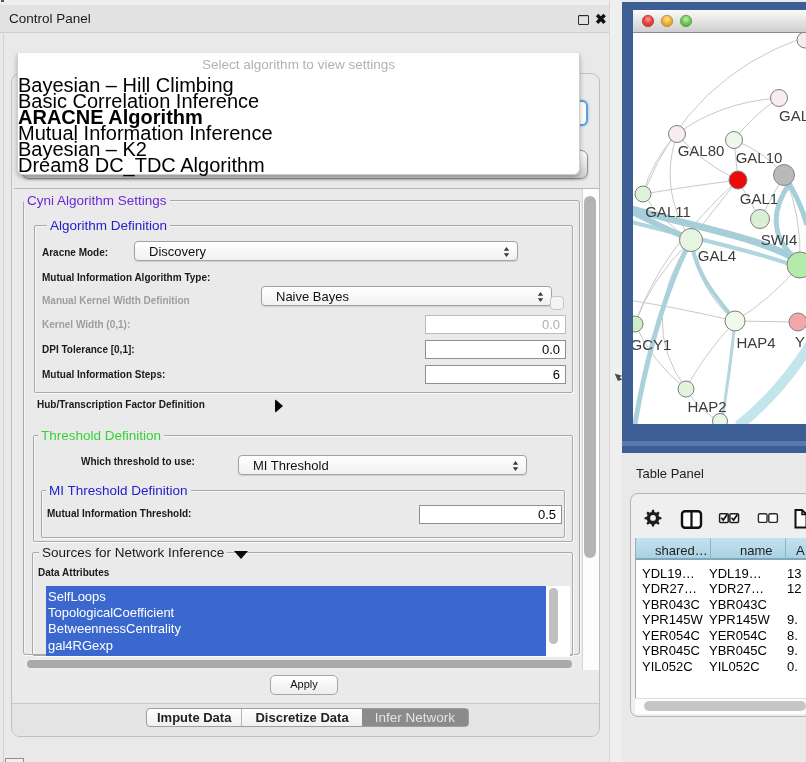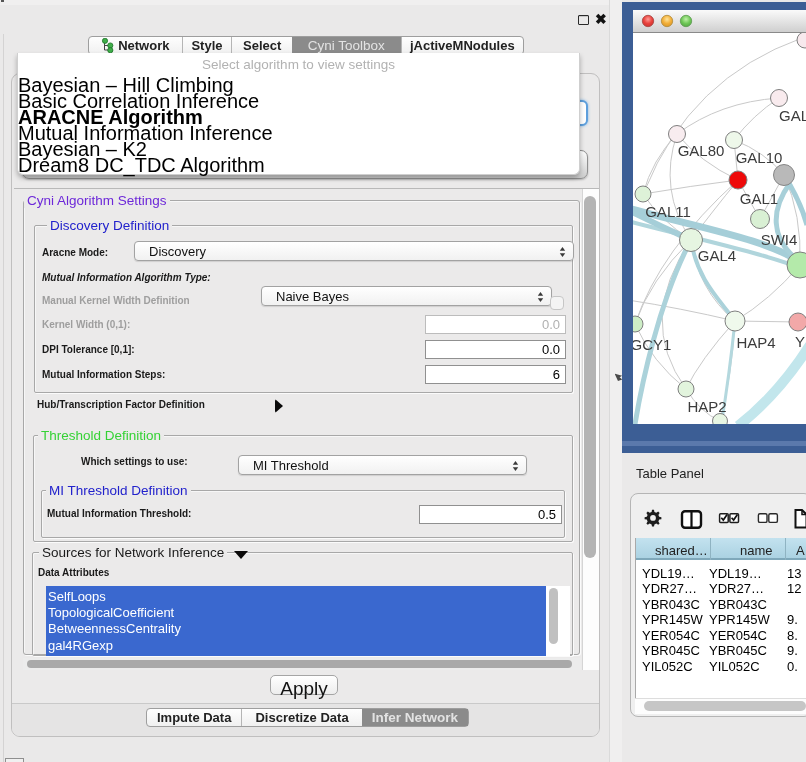--- a/index.html
+++ b/index.html
@@ -37,71 +37,58 @@
 #popup { left:17px; top:53px; width:563px; height:122px; background:#fff; border:1px solid #cfcfcf; border-top:none; border-radius:0 0 6px 6px; box-shadow:0 3px 5px rgba(0,0,0,.28); z-index:50; }
 #popup .hd { position:absolute; left:0; top:4px; width:100%; text-align:center; color:#b2b2b2; font-size:13.5px; }
 #popup .it { position:absolute; left:0px; font-size:20px; color:#000; white-space:nowrap; }
 </style>
 </head>
 <body>
 <div id="stage">
   <div class="abs" id="leftbg"></div>
   <div class="abs" id="topstrip"></div>
   <div class="abs" style="left:1px;top:0;width:3px;height:2px;background:#555;"></div>
+  <div class="abs" id="titlebar">
+      <span class="t">Control Panel</span>
+    </div>
   <div class="abs" id="btn-sq"></div>
   <div class="abs" id="btn-x">✖</div>
   <div class="abs" id="lline"></div>
   <div class="abs" style="left:609px; top:0px; width:13px; height:762px; background:#f0efef; border-left:1px solid #dadada;"></div>
   <div class="abs" id="outerpanel"></div>
   <div class="abs" style="left:12px; top:703px; width:587px; height:33px; background:#e5e4e4; border-top:1px solid #c9c9c9; border-radius:0 0 8px 8px;"></div>
 
-  <div class="abs tabbar" id="toptabs">
-    <div class="seg" style="width:94px;">
-      <svg width="13" height="15" viewBox="0 0 13 15" style="margin-right:4px;">
-        <line x1="3.5" y1="3" x2="3.5" y2="12" stroke="#444" stroke-width="1"></line>
-        <line x1="3.5" y1="7.5" x2="9" y2="7.5" stroke="#444" stroke-width="1"></line>
-        <line x1="3.5" y1="12" x2="9" y2="12" stroke="#444" stroke-width="1"></line>
-        <circle cx="4" cy="2.8" r="2.6" fill="#3fae49" stroke="#1c7227" stroke-width="0.8"></circle>
-        <circle cx="9.3" cy="7.5" r="2.6" fill="#3fae49" stroke="#1c7227" stroke-width="0.8"></circle>
-        <circle cx="9.3" cy="12.2" r="2.6" fill="#3fae49" stroke="#1c7227" stroke-width="0.8"></circle>
-      </svg>
-      Network</div>
-    <div class="seg" style="width:50px;">Style</div>
-    <div class="seg" style="width:60px; border-right:none;">Select</div>
-    <div class="seg sel" style="width:109px; font-weight:normal;">Cyni Toolbox</div>
-    <div class="seg" style="width:123px; border-left:1px solid #b5b5b5;">jActiveMNodules</div>
-  </div>
 
   <div class="abs" style="left:30px; top:100px; width:558px; height:26px; border:2px solid #5e9fdc; border-radius:6px; background:#fff; box-shadow:0 0 3px #7fb5e5;"></div>
   <div class="abs" style="left:22px; top:150px; width:566px; height:29px; border:1px solid #8f8f8f; border-radius:7px; background:linear-gradient(#fdfdfd,#cccccc); box-shadow:0 1px 2px rgba(0,0,0,.25);"></div>
 
   <div class="abs" style="left:14px; top:188px; width:585px; height:482px; border-top:1px solid #b9b9b9;"></div>
 
   <div class="abs" style="left:582px; top:189px; width:17px; height:481px; background:#fdfdfd; border-left:1px solid #d5d5d5;"></div>
   <div class="abs" style="left:584px; top:196px; width:12px; height:362px; background:#b4b4b4; border-radius:6px;"></div>
 
   <div class="abs" style="left:23px; top:658px; width:558px; height:12px; background:#ececec;"></div>
   <div class="abs" style="left:27px; top:660px; width:545px; height:8px; background:#a9a9a9; border-radius:4px;"></div>
 
   <div class="abs group" style="left:23px; top:200px; width:557px; height:455px; border-radius:3px;">
     <span class="gtitle" style="left:0px; color:#6d28d9;">Cyni Algorithm Settings</span>
   </div>
 
   <div class="abs group" style="left:34px; top:225px; width:539px; height:168px;">
-    <span class="gtitle" style="left:12px; color:#2222cc;">Discovery Definition</span>
+    <span class="gtitle" style="left:12px; color:#2222cc;">Algorithm Definition</span>
   </div>
   <div class="abs lbl" style="left:42px; top:247px;">Aracne Mode:</div>
-  <div class="abs combo" style="left:134px; top:241px; width:440px; height:20px;">
+  <div class="abs combo" style="left:134px; top:241px; width:384px; height:20px;">
       <span class="ct">Discovery</span>
     <svg width="7" height="12" viewBox="0 0 7 12">
         <path d="M3.5 1 L6.2 4.7 L0.8 4.7 Z" fill="#3a3a3a"></path>
         <path d="M3.5 11 L6.2 7.3 L0.8 7.3 Z" fill="#3a3a3a"></path>
       </svg>
   </div>
-  <div class="abs lbl" style="left:42px; top:272px;font-style:italic;">Mutual Information Algorithm Type:</div>
+  <div class="abs lbl" style="left:42px; top:272px;">Mutual Information Algorithm Type:</div>
   <div class="abs combo" style="left:261px; top:265px; width:291px; height:20px;margin-top:21px;">
       <span class="ct">Naive Bayes</span>
     <svg width="7" height="12" viewBox="0 0 7 12">
         <path d="M3.5 1 L6.2 4.7 L0.8 4.7 Z" fill="#3a3a3a"></path>
         <path d="M3.5 11 L6.2 7.3 L0.8 7.3 Z" fill="#3a3a3a"></path>
       </svg>
   </div>
   <div class="abs lbl dis" style="left:42px; top:295px;">Manual Kernel Width Definition</div>
   <div class="abs" style="left:550px; top:296px; width:14px; height:14px; border:1.5px solid #c6c6c6; border-radius:4px; background:#f4f4f4;"></div>
   <div class="abs lbl dis" style="left:42px; top:319px;">Kernel Width (0,1):</div>
@@ -110,21 +97,21 @@
   <div class="abs tfield" style="left:425px; top:340px; width:141px; height:19px;">0.0</div>
   <div class="abs lbl" style="left:42px; top:369px;">Mutual Information Steps:</div>
   <div class="abs tfield" style="left:425px; top:365px; width:141px; height:19px;">6</div>
 
   <div class="abs lbl" style="left:37px; top:399px;">Hub/Transcription Factor Definition</div>
   <div class="abs" style="left:275px; top:399px; width:0; height:0; border-left:8px solid #0a0a0a; border-top:7.5px solid transparent; border-bottom:7.5px solid transparent; border-radius:2px;"></div>
 
   <div class="abs group" style="left:33px; top:435px; width:540px; height:107px;">
     <span class="gtitle" style="left:4px; color:#35d235;">Threshold Definition</span>
   </div>
-  <div class="abs lbl" style="left:81px; top:456px;">Which settings to use:</div>
+  <div class="abs lbl" style="left:81px; top:456px;">Which threshold to use:</div>
   <div class="abs combo" style="left:238px; top:455px; width:289px; height:20px;">
       <span class="ct">MI Threshold</span>
     <svg width="7" height="12" viewBox="0 0 7 12">
         <path d="M3.5 1 L6.2 4.7 L0.8 4.7 Z" fill="#3a3a3a"></path>
         <path d="M3.5 11 L6.2 7.3 L0.8 7.3 Z" fill="#3a3a3a"></path>
       </svg>
   </div>
   <div class="abs group" style="left:41px; top:490px; width:524px; height:48px;">
     <span class="gtitle" style="left:4px; color:#2222cc;">MI Threshold Definition</span>
   </div>
@@ -136,26 +123,26 @@
   </div>
   <div class="abs" style="left:234px; top:551px; width:0; height:0; border-top:8px solid #0a0a0a; border-left:7px solid transparent; border-right:7px solid transparent; z-index:5;"></div>
   <div class="abs lbl" style="left:38px; top:567px;">Data Attributes</div>
 
   <div class="abs" style="left:46px; top:586px; width:524px; height:70px; background:#fff; overflow:hidden;">
     <div style="position:absolute; left:0; top:0; width:500px; height:70px; background:#3a68cf;"></div>
     <div style="position:absolute; left:2px; top:2.5px; color:#fff; font-size:13px; line-height:16.4px;">SelfLoops<br>TopologicalCoefficient<br>BetweennessCentrality<br>gal4RGexp</div>
     <div style="position:absolute; left:503px; top:2px; width:9px; height:56px; background:#c0c0c0; border-radius:5px;"></div>
   </div>
 
-  <div class="abs" style="left:270px; top:675px; width:68px; height:20px; border:1px solid #a5a5a5; border-radius:5px; background:linear-gradient(#ffffff,#ededed); text-align:center; font-size:19px; color:#111; padding-top:2px;">Apply</div>
+  <div class="abs" style="left:270px; top:675px; width:68px; height:20px; border:1px solid #a5a5a5; border-radius:5px; background:linear-gradient(#ffffff,#ededed); text-align:center; font-size:11px; color:#111; padding-top:2px;">Apply</div>
 
   <div class="abs tabbar" id="bottabs">
     <div class="seg" style="width:96px;">Impute Data</div>
     <div class="seg" style="width:120px; border-right:none;">Discretize Data</div>
-    <div class="seg sel" style="width:107px; font-weight:bold;text-align:right;">Infer Network</div>
+    <div class="seg sel" style="width:107px; font-weight:normal;text-align:right;">Infer Network</div>
   </div>
 
   <div class="abs" id="popup">
     <div class="hd">Select algorithm to view settings</div>
     <div class="it" style="top:21px;">Bayesian – Hill Climbing</div>
     <div class="it" style="top:37px;">Basic Correlation Inference</div>
     <div class="it" style="top:53px; font-weight:bold;">ARACNE Algorithm</div>
     <div class="it" style="top:69px;">Mutual Information Inference</div>
     <div class="it" style="top:85px;">Bayesian – K2</div>
     <div class="it" style="top:101px;">Dream8 DC_TDC Algorithm</div>

